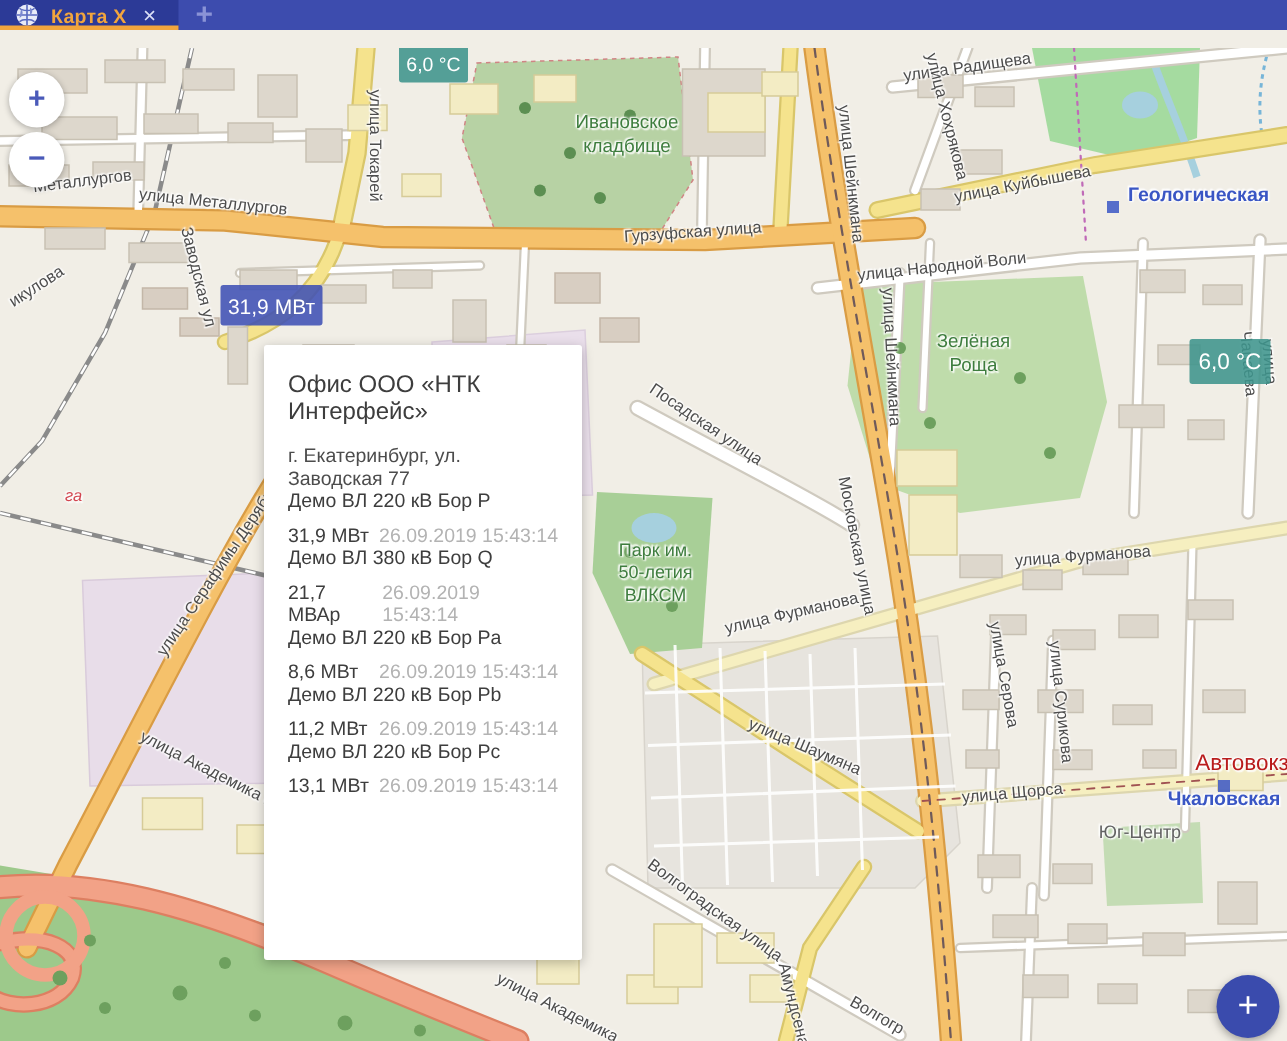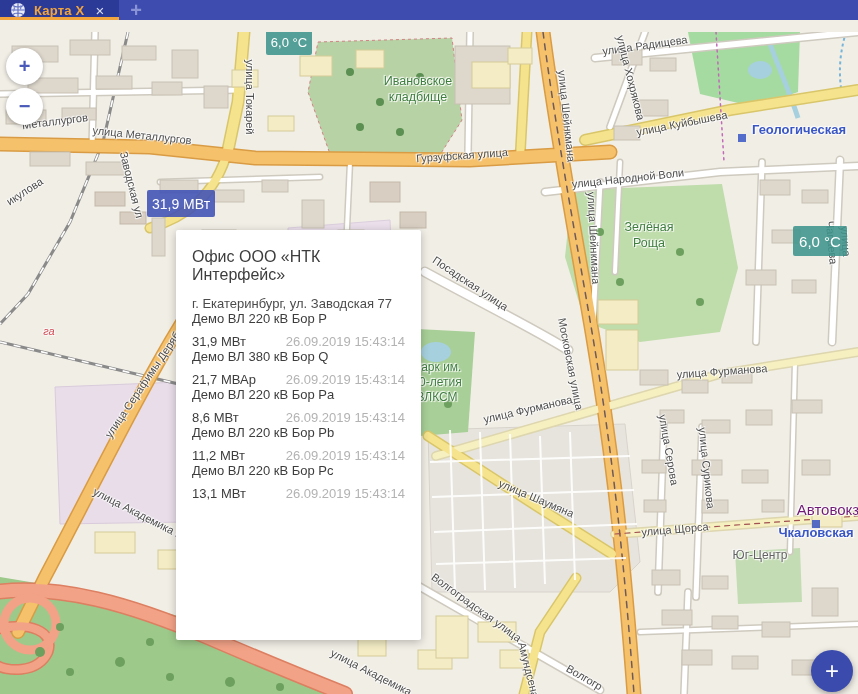--- a/index.html
+++ b/index.html
@@ -18,38 +18,38 @@
 
   
   #map { position:absolute; top:32px; left:0; width:858px; height:662px; overflow:hidden; background:#f1eee6; cursor:grab; }
   #basemap { position:absolute; top:0; left:0; z-index:0; }
 
   
   .lbl { position:absolute; z-index:1; font-size:11px; color:#4d4d4d; white-space:pre-line; line-height:1.25; text-align:center;
          text-shadow:0 0 2px #fff, 0 0 2px #fff, 1px 1px 1px #fff, -1px -1px 1px #fff; pointer-events:none; }
   .lbl.area { color:#3e7d3e; font-size:12.5px; }
   .lbl.metro { color:#3a56c4; font-weight:bold; font-size:13px; }
-  .lbl.poi { color:#701a75; font-size:15px; }
+  .lbl.poi { color:#b91c1c; font-size:15px; }
   .lbl.district { color:#636363; font-size:12px; }
   .lbl.water { color:#d2454f; font-style:italic;margin-left:39px; }
 
   
   .badge { position:absolute; z-index:2; display:flex; align-items:center; justify-content:center; color:#fff; border-radius:2px; cursor:pointer; }
   #badge-power { left:147px; top:158px; width:68px; height:27px; background:rgba(63,81,181,.88); font-size:14px; }
   #badge-temp-top { left:266px; top:-3px; width:46px; height:26px; background:rgba(62,148,140,.88); font-size:13px; }
   #badge-temp-right { left:793px; top:194px; width:54px; height:30px; background:rgba(62,148,140,.88); font-size:15px; }
 
   
   .zoom-btn { position:absolute; left:6px; z-index:4; width:37px; height:37px; border-radius:50%; background:#fff; border:none;
               box-shadow:0 1px 4px rgba(0,0,0,.3); color:#4a5ab9; font-size:20px; font-weight:bold; line-height:37px; text-align:center; cursor:pointer; }
   #zoom-in { top:16px; }
   #zoom-out { top:56px; }
 
   
-  #popup { position:absolute; left:176px; top:198px; width:245px; height:410px; background:#fff; z-index:3;
+  #popup { position:absolute; left:176px; top:198px; width:212px; height:410px; background:#fff; z-index:3;
            border-radius:2px; box-shadow:0 2px 8px rgba(0,0,0,.25); padding:18px 16px 0 16px; }
   #popup-title { font-size:16px; color:#3d3d3d; }
   #popup-address { margin-top:12px; font-size:13px; color:#4c4c4c; }
   .meas { }
   .meas-name { font-size:13px; color:#3d3d3d; }
   .meas-row { display:flex; margin-top:8px; align-items:baseline; }
   .meas-value { font-size:13px; color:#3d3d3d; }
   .meas-time { margin-left:auto; font-size:13px; color:#b3b3b3; }
 
   

